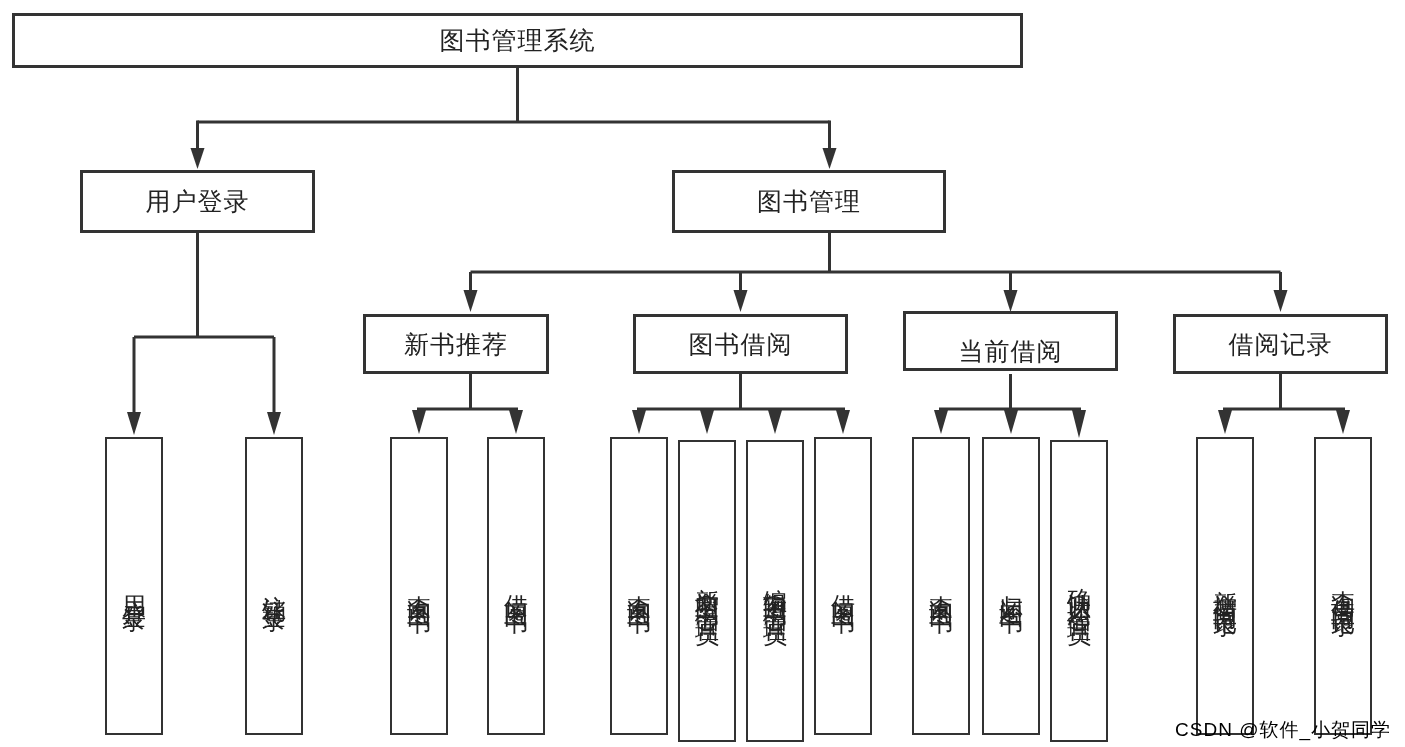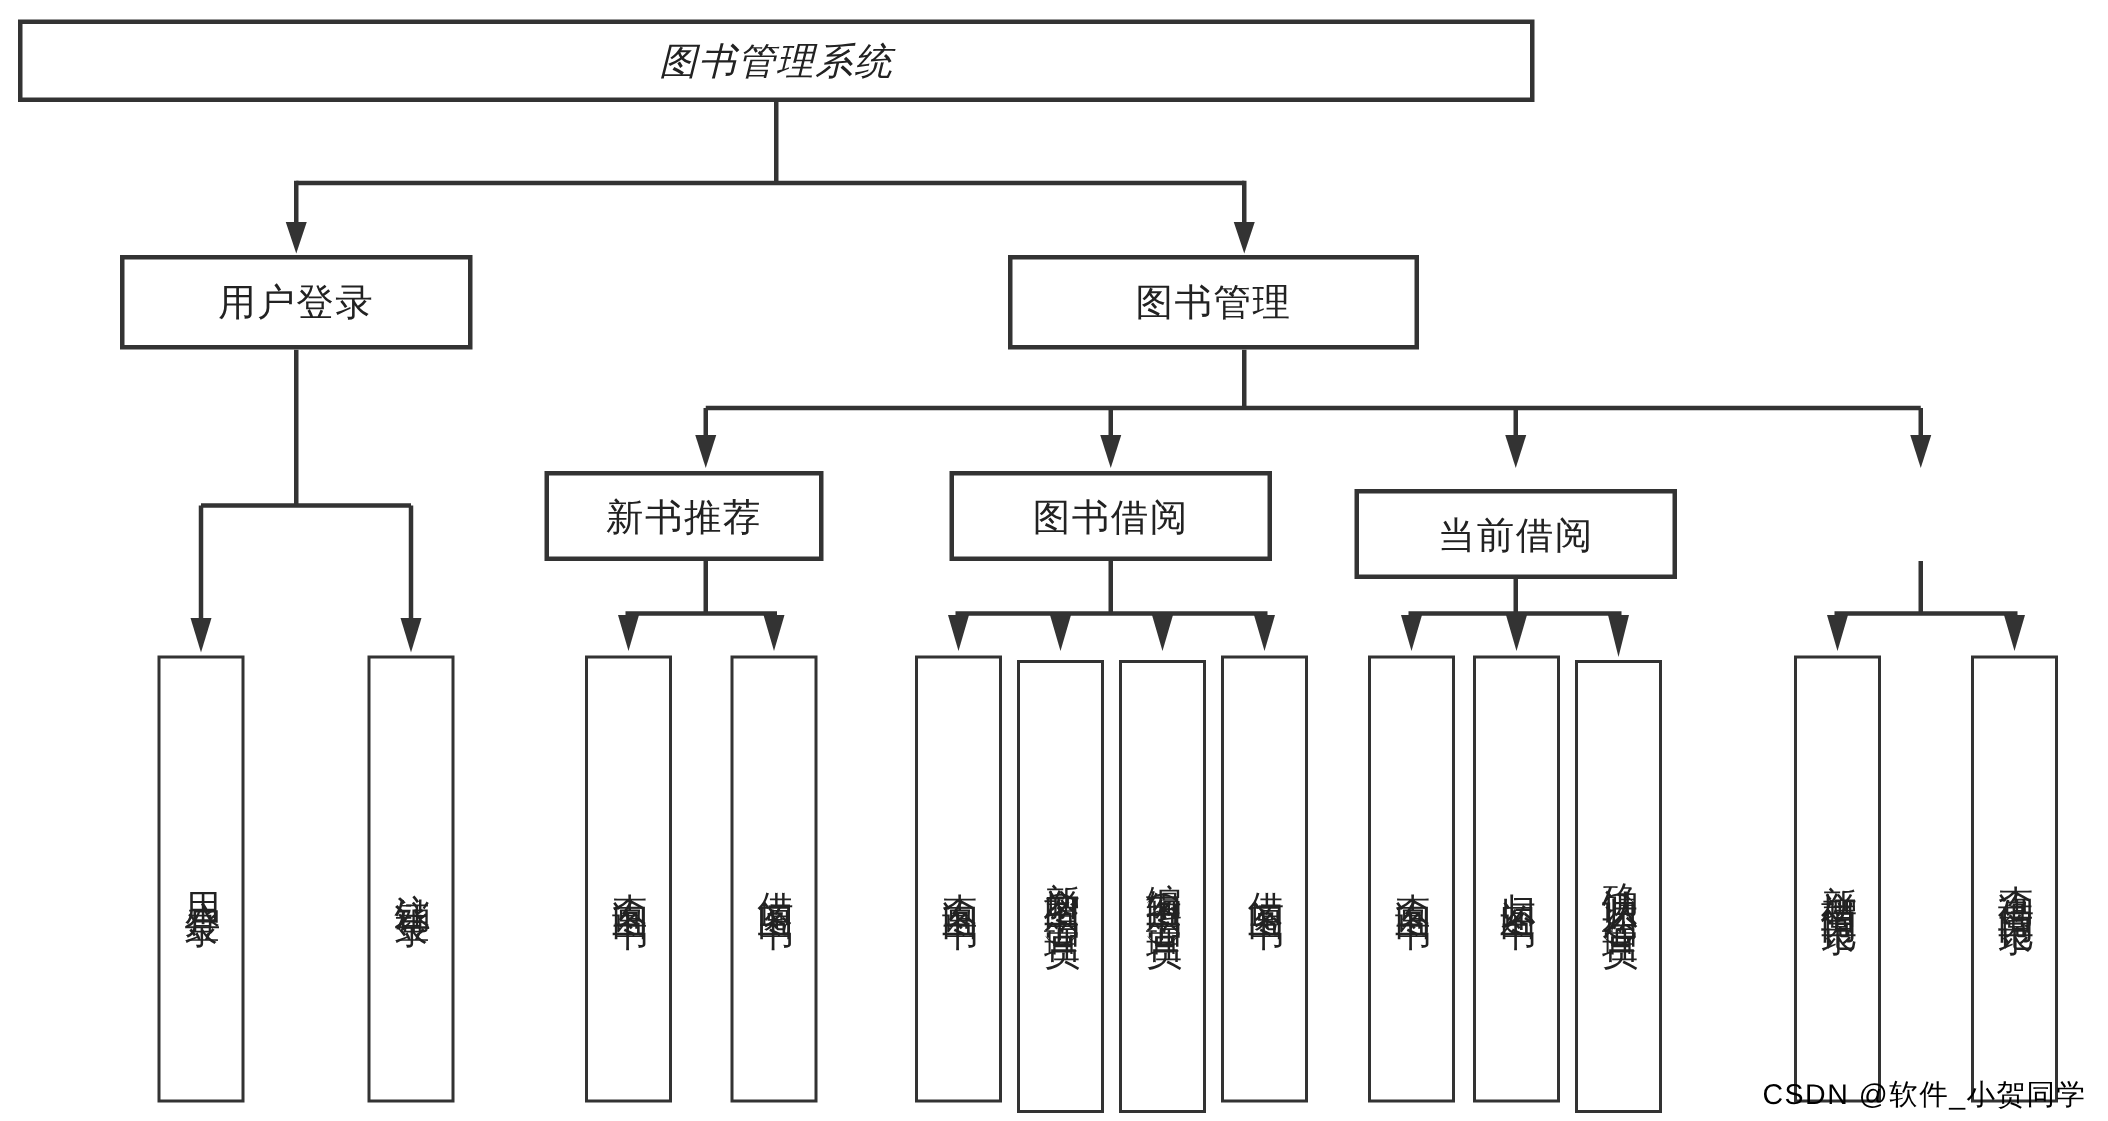--- a/index.html
+++ b/index.html
@@ -111,39 +111,42 @@
 
       <polygon points="934,410 948,410 941,434"></polygon>
       <polygon points="1004,410 1018,410 1011,434"></polygon>
       <polygon points="1072,410 1086,410 1079,438"></polygon>
 
       <polygon points="1218,410 1232,410 1225,434"></polygon>
       <polygon points="1336,410 1350,410 1343,434"></polygon>
     </g>
   </svg>
 
-  <div class="box" style="left:12px; top:13px; width:1011px; height:55px;font-style:italic;">
+  <div class="box" style="left:12px; top:13px; width:1011px; height:55px;">
     <span class="lbl">图书管理系统</span>
   </div>
 
   <div class="box" style="left:80px; top:170px; width:235px; height:63px;">
     <span class="lbl">用户登录</span>
   </div>
   <div class="box" style="left:672px; top:170px; width:274px; height:63px;">
     <span class="lbl">图书管理</span>
   </div>
 
   <div class="box" style="left:363px; top:314px; width:186px; height:60px;">
     <span class="lbl">新书推荐</span>
   </div>
   <div class="box" style="left:633px; top:314px; width:215px; height:60px;">
     <span class="lbl">图书借阅</span>
   </div>
-  <div class="box" style="left:903px; top:326px; width:215px; height:60px;">
+  <div class="box" style="left:903px; top:311px; width:215px; height:60px;align-items:flex-end;">
     <span class="lbl">当前借阅</span>
+  </div>
+  <div class="box" style="left:1173px; top:314px; width:215px; height:60px;">
+    <span class="lbl">借阅记录</span>
   </div>
 
   <div class="box leaf" style="left:105px; top:437px; width:58px; height:298px;">
     <span class="vlbl">用户登录</span>
   </div>
   <div class="box leaf" style="left:245px; top:437px; width:58px; height:298px;">
     <span class="vlbl">注销登录</span>
   </div>
 
   <div class="box leaf" style="left:390px; top:437px; width:58px; height:298px;">

